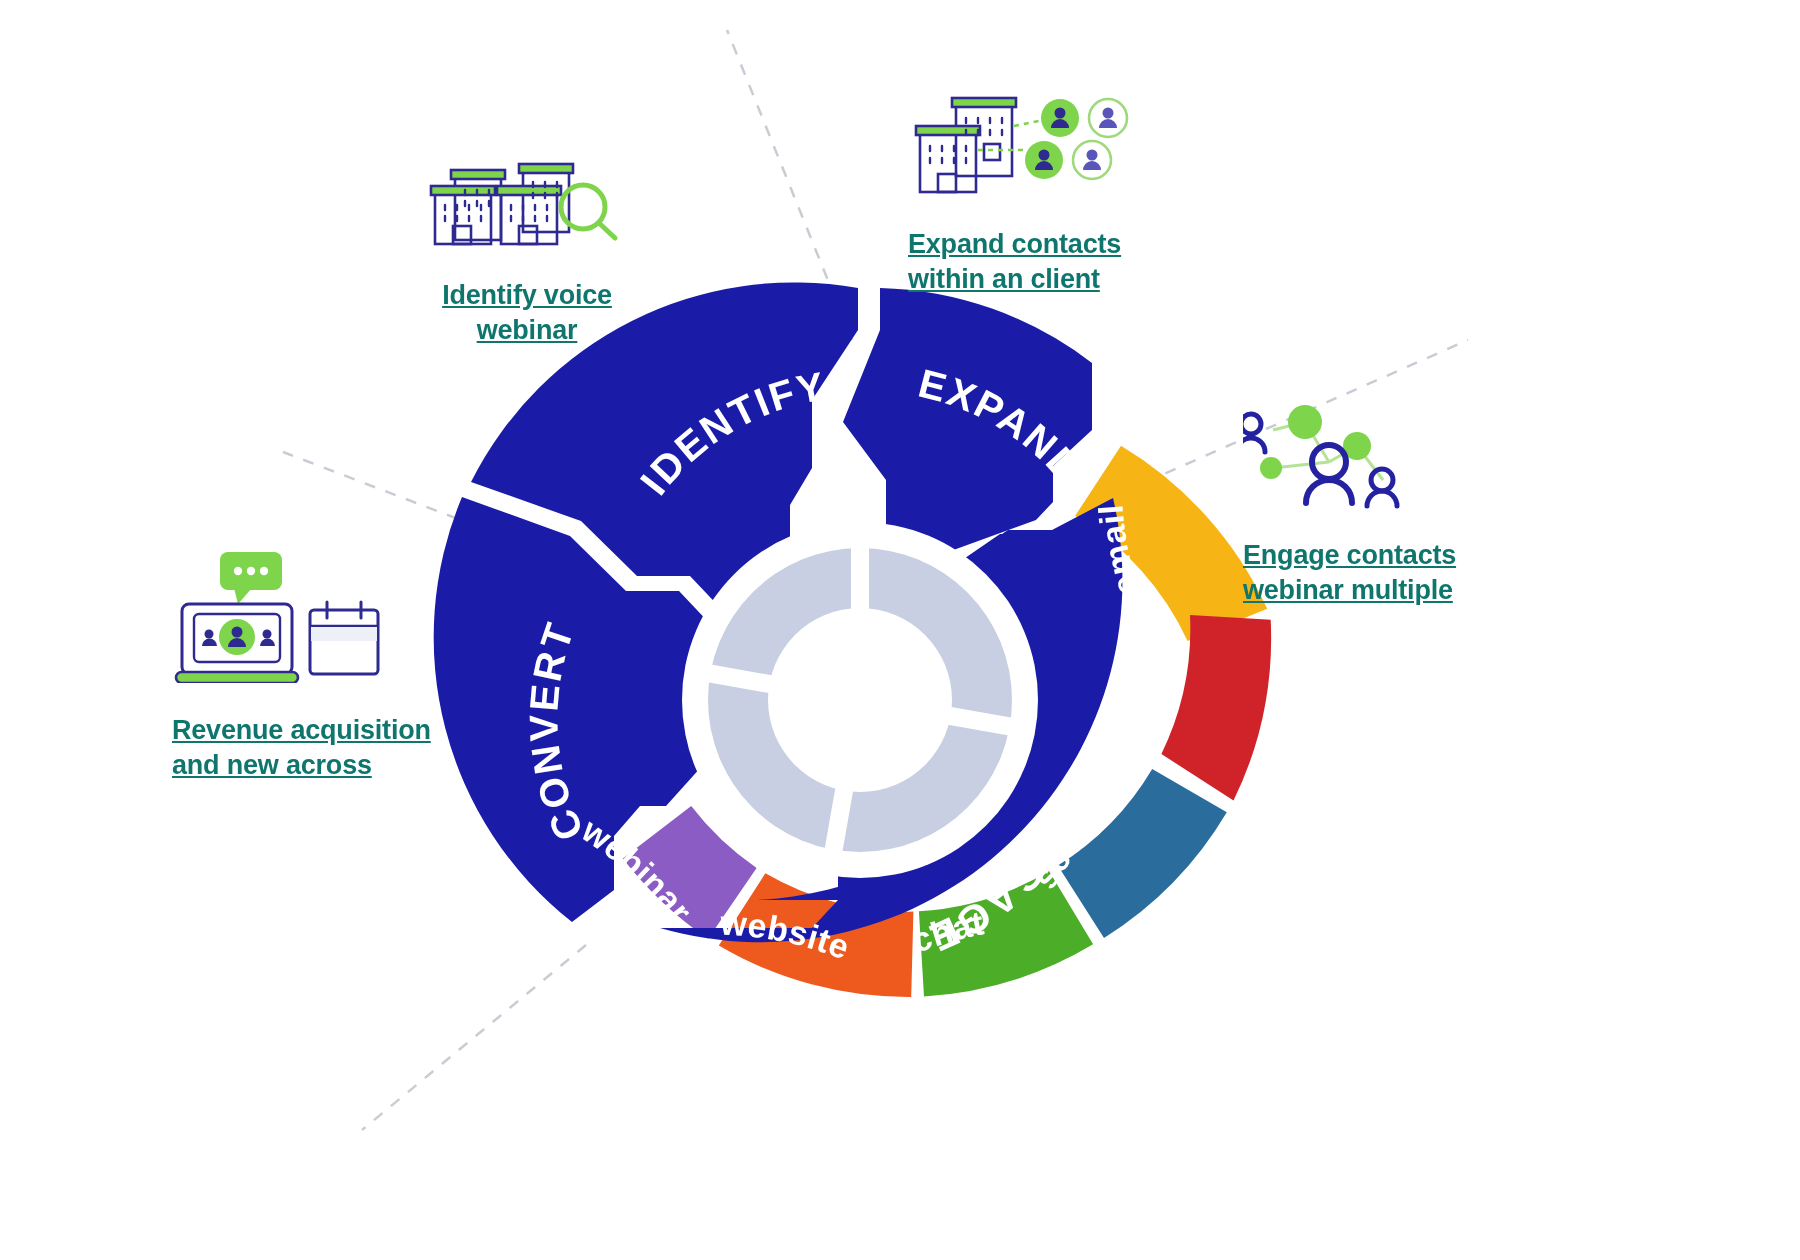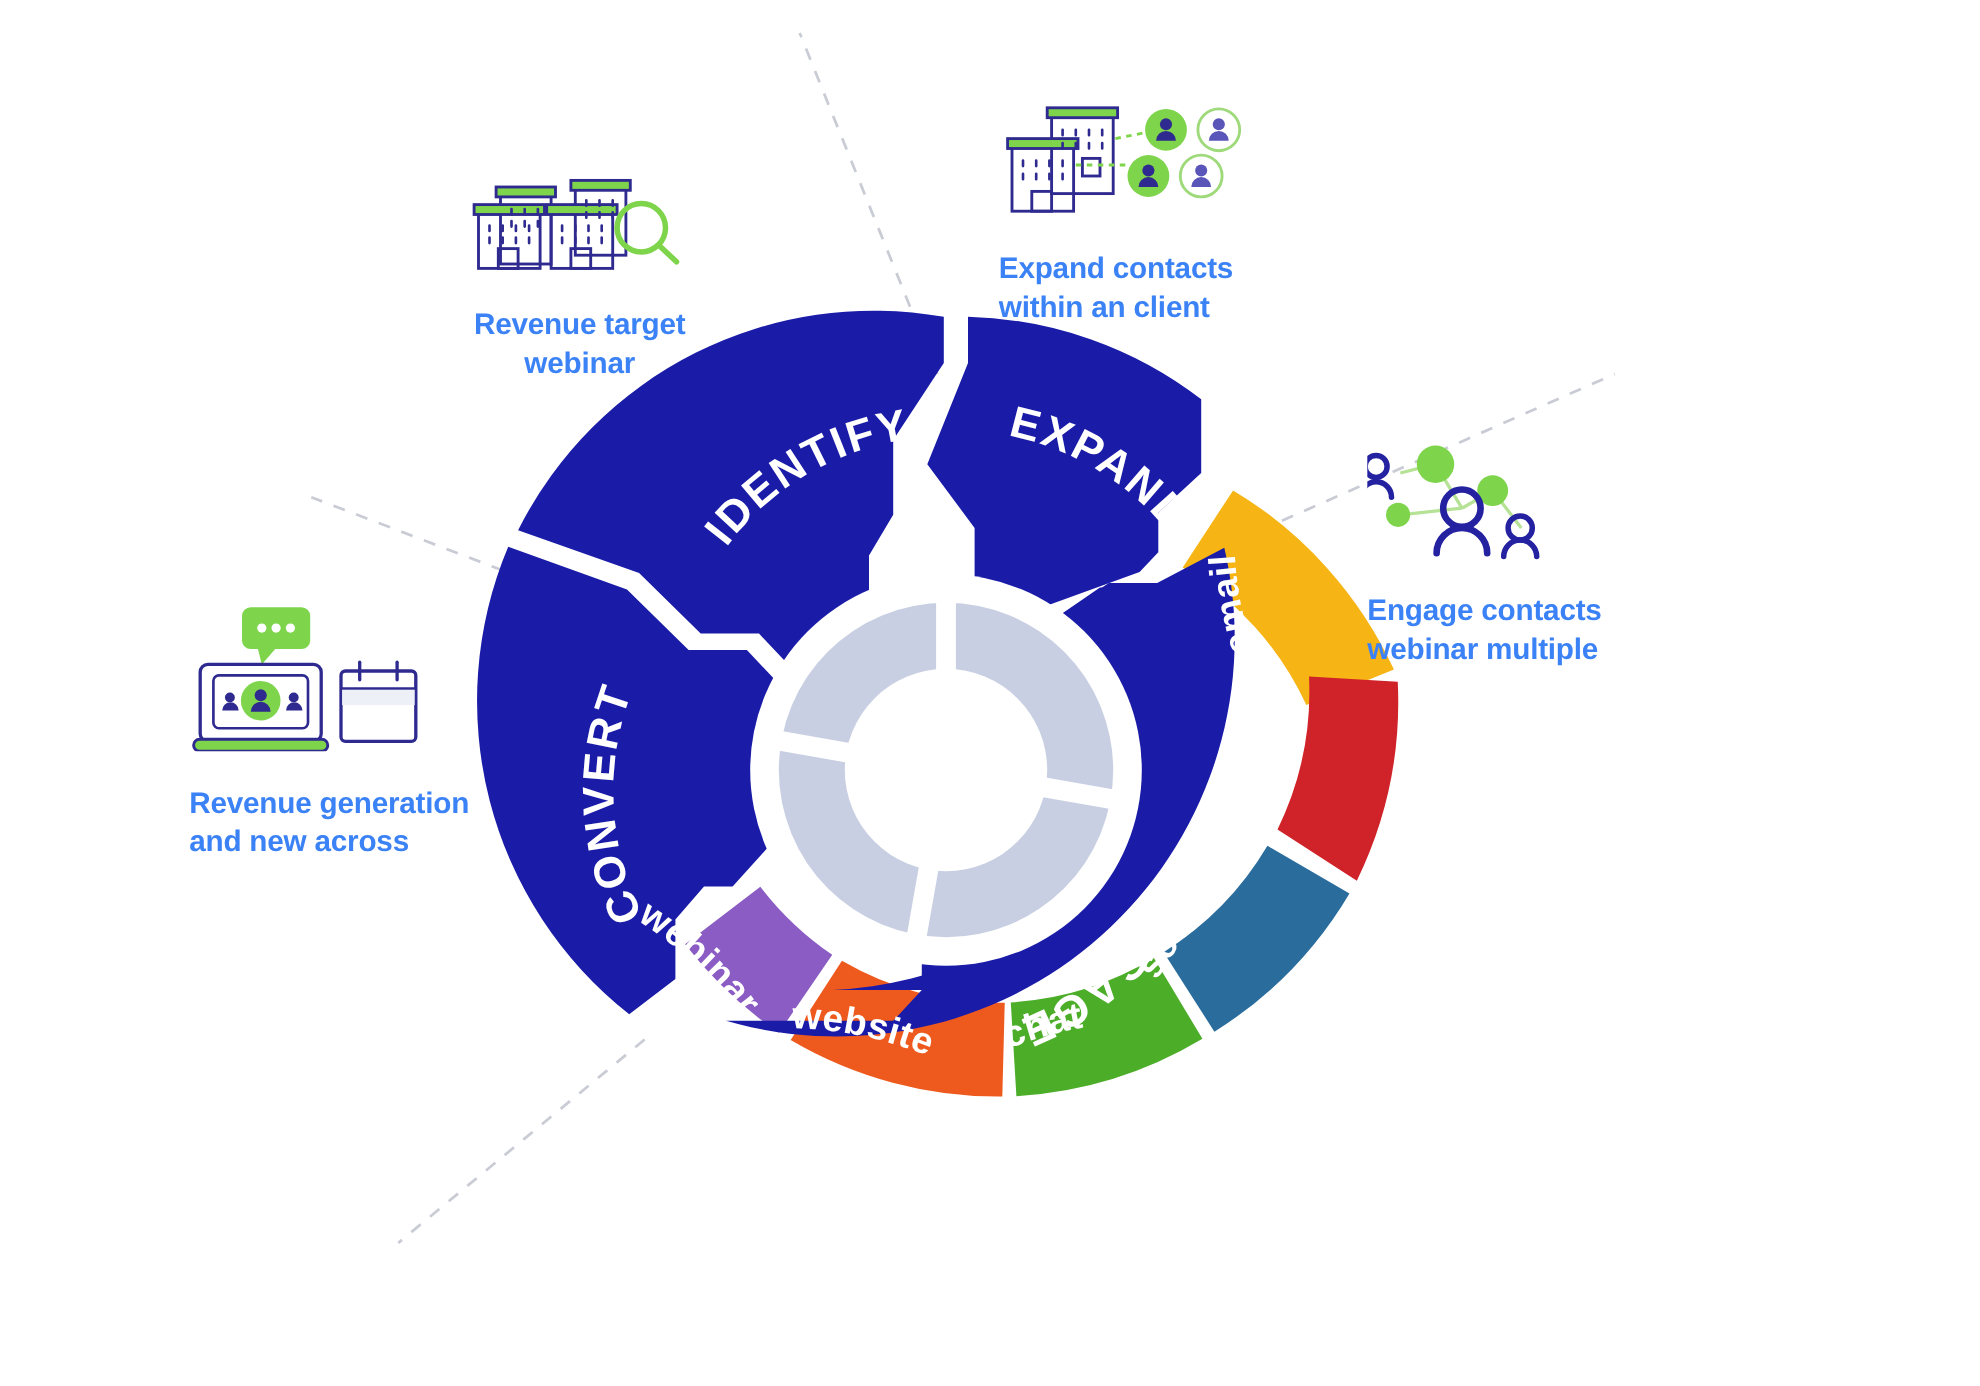--- a/index.html
+++ b/index.html
@@ -17,26 +17,27 @@
   #stage {
     position: absolute;
     inset: 0;
     width: 1800px;
     height: 1260px;
   }
   .callout {
     position: absolute;
   }
   .callout-text {
-    color: #3b82f6;
+    color: #0f766e;
     font-family: "Liberation Sans", sans-serif;
     font-weight: bold;
     font-size: 27px;
     line-height: 1.28;
     letter-spacing: -0.2px;
+    text-decoration: underline;
   }
   .callout-icon {
     display: block;
   }
   
   #callout-identify { left: 352px; top: 150px; width: 350px; }
   #callout-identify .callout-icon { margin: 0 auto; }
   #callout-identify .callout-text { text-align: center; margin-top: 18px; }
 
   #callout-expand { left: 908px; top: 88px; width: 330px; }
@@ -273,21 +274,21 @@
                    M106,43 v5 M118,43 v5 M130,43 v5"></path>
         </g>
       </g>
 
       <g fill="none" stroke="#7ed44a" stroke-width="5" stroke-linecap="round">
         <circle cx="156" cy="57" r="22"></circle>
         <line x1="172" y1="73" x2="188" y2="88"></line>
       </g>
     </svg>
     <div class="callout-text">
-      <div>Revenue target</div>
+      <div>Identify voice</div>
       <div>webinar</div>
     </div>
   </div>
 
   <div class="callout" id="callout-expand">
     <svg class="callout-icon" width="240" height="125" viewBox="0 0 240 125">
       <g fill="none" stroke="#2e2a8f" stroke-width="2.6">
 
         <rect x="48" y="18" width="56" height="70"></rect>
         <rect x="44" y="10" width="64" height="9" fill="#7ed44a" stroke="#2e2a8f"></rect>
@@ -417,18 +418,18 @@
 
       <g fill="none" stroke="#2e2a8f" stroke-width="3">
         <rect x="138" y="62" width="68" height="64" rx="4" fill="#ffffff"></rect>
         <line x1="138" y1="78" x2="206" y2="78" stroke-width="2.4"></line>
         <line x1="155" y1="54" x2="155" y2="70" stroke-linecap="round"></line>
         <line x1="189" y1="54" x2="189" y2="70" stroke-linecap="round"></line>
       </g>
       <rect x="139" y="79" width="66" height="14" fill="#eef0f7"></rect>
     </svg>
     <div class="callout-text">
-      <div>Revenue generation</div>
+      <div>Revenue acquisition</div>
       <div>and new across</div>
     </div>
   </div>
 
 </div>
 
 </body></html>

